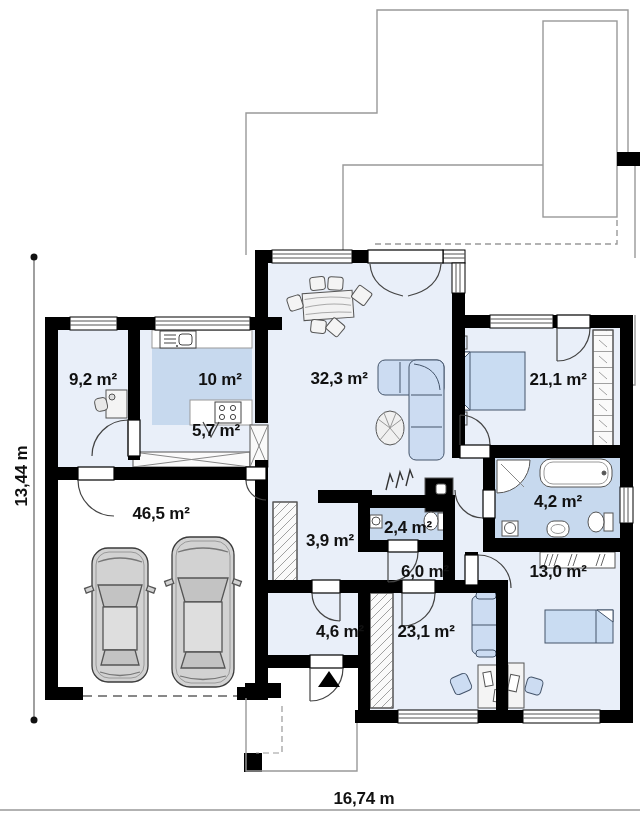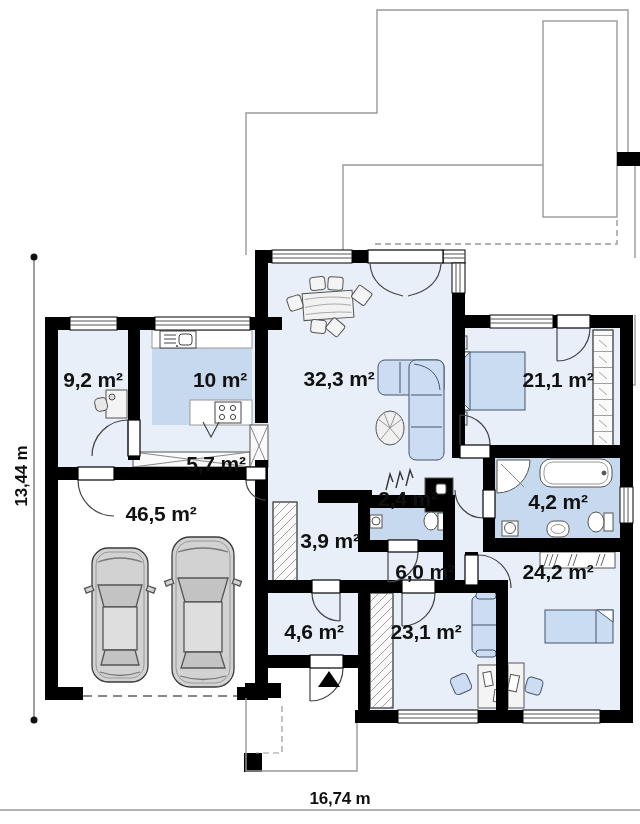--- a/index.html
+++ b/index.html
@@ -1,19 +1,19 @@
 <!DOCTYPE html>
 <html><head>
 <meta charset="utf-8">
 <style>
   html,body{margin:0;padding:0;background:#fff;}
   #stage{position:relative;width:640px;height:824px;background:#ffffff;overflow:hidden;
          font-family:"Liberation Sans", sans-serif;}
   #plan-svg{position:absolute;left:0;top:0;}
-  .lbl{position:absolute;transform:translate(-50%,-50%);font-weight:700;font-size:21px;
+  .lbl{position:absolute;transform:translate(-50%,-50%);font-weight:700;font-size:17px;
        color:#111;white-space:nowrap;letter-spacing:-0.2px;}
   .lbl-dim{font-size:17px;}
   .lbl-v{transform:translate(-50%,-50%) rotate(-90deg);}
 </style>
 </head>
 <body>
 
 <div id="stage">
 
 <svg id="plan-svg" width="640" height="824" viewBox="0 0 640 824">
@@ -323,26 +323,26 @@
     <circle cx="34" cy="257" r="3.5" fill="#111"></circle>
     <circle cx="34" cy="720" r="3.5" fill="#111"></circle>
     <line x1="0" y1="810" x2="640" y2="810" stroke="#999" stroke-width="1.4"></line>
   </g>
 </svg>
 
 <div class="lbl" style="left:93px;top:380px">9,2 m²</div>
 <div class="lbl" style="left:220px;top:380px">10 m²</div>
 <div class="lbl" style="left:339px;top:379px">32,3 m²</div>
 <div class="lbl" style="left:558px;top:380px">21,1 m²</div>
-<div class="lbl" style="left:216px;top:464px">5,7 m²</div>
+<div class="lbl" style="left:216px;top:431px">5,7 m²</div>
 <div class="lbl" style="left:161px;top:514px">46,5 m²</div>
 <div class="lbl" style="left:330px;top:541px">3,9 m²</div>
-<div class="lbl" style="left:408px;top:499px">2,4 m²</div>
+<div class="lbl" style="left:408px;top:528px">2,4 m²</div>
 <div class="lbl" style="left:425px;top:572px">6,0 m²</div>
 <div class="lbl" style="left:558px;top:502px">4,2 m²</div>
-<div class="lbl" style="left:558px;top:572px">24,2 m²</div>
-<div class="lbl" style="left:314px;top:632px">4,6 m²</div>
+<div class="lbl" style="left:558px;top:572px">13,0 m²</div>
+<div class="lbl" style="left:340px;top:632px">4,6 m²</div>
 <div class="lbl" style="left:426px;top:632px">23,1 m²</div>
 
 <div class="lbl lbl-dim lbl-v" style="left:22px;top:476px">13,44 m</div>
-<div class="lbl lbl-dim" style="left:340px;top:799px">16,74 m</div>
+<div class="lbl lbl-dim" style="left:364px;top:799px">16,74 m</div>
 
 </div>
 
 </body></html>

